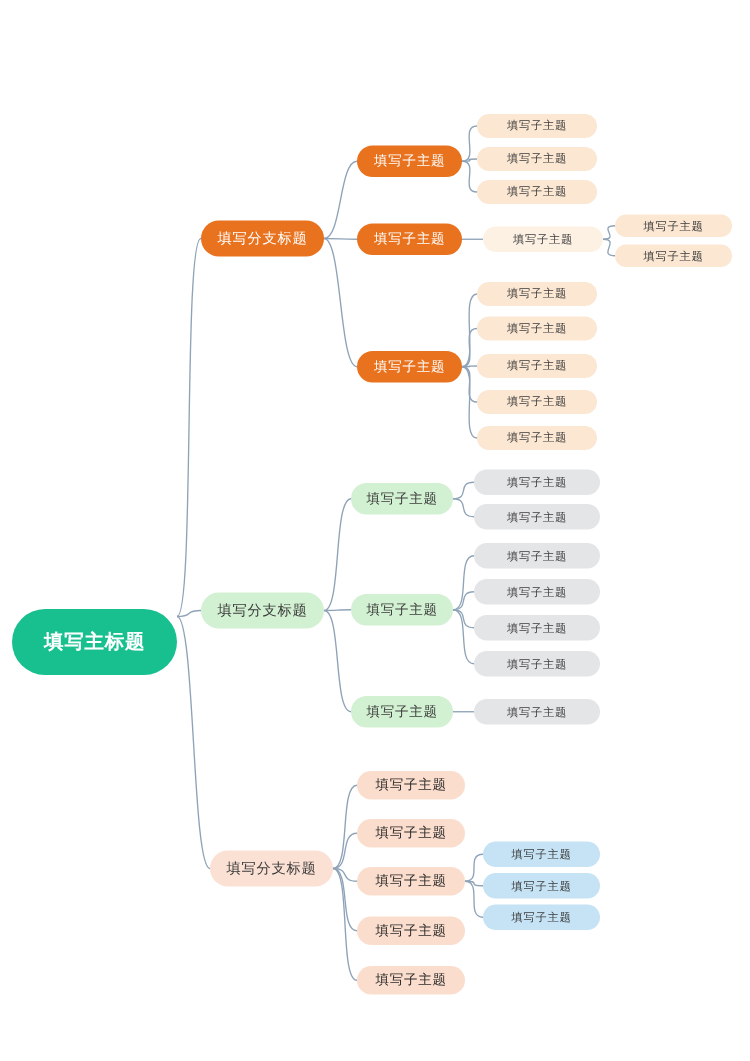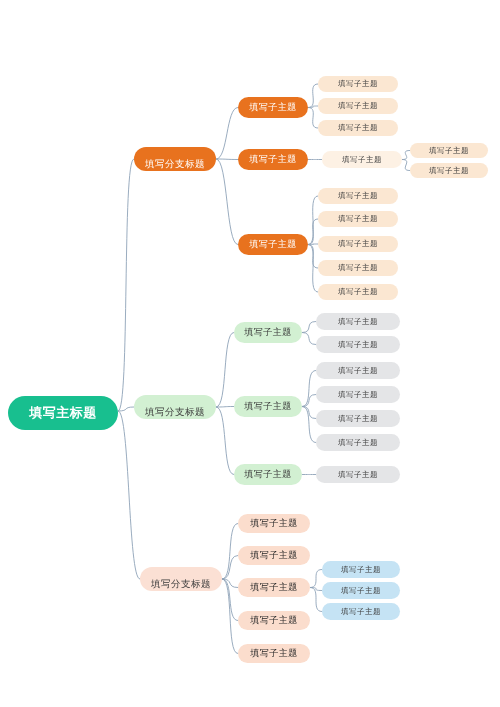--- a/index.html
+++ b/index.html
@@ -38,21 +38,20 @@
   }
   .node-root {
     color: #ffffff;
     font-weight: bold;
     font-size: 13px;
     background: #18bf8f;
   }
   .node-branch {
     font-size: 9.5px;
     color: #2a2a2a;
-    align-items: flex-end;
   }
   .node-branch-orange {
     background: #e8721e;
     color: #ffffff;
   }
   .node-branch-green {
     background: #d2f0d2;
     color: #3a3a3a;
   }
   .node-branch-pink {
@@ -126,21 +125,21 @@
       <path d="M 222 579 C 234 579, 226 523.5, 238 523.5" fill="none" stroke="#8fa3b8" stroke-width="0.9"></path>
       <path d="M 222 579 C 234 579, 226 555.5, 238 555.5" fill="none" stroke="#8fa3b8" stroke-width="0.9"></path>
       <path d="M 222 579 C 234 579, 226 587.5, 238 587.5" fill="none" stroke="#8fa3b8" stroke-width="0.9"></path>
       <path d="M 310 587.5 C 322 587.5, 310 569.5, 322 569.5" fill="none" stroke="#8fa3b8" stroke-width="0.9"></path>
       <path d="M 310 587.5 C 322 587.5, 310 590.5, 322 590.5" fill="none" stroke="#8fa3b8" stroke-width="0.9"></path>
       <path d="M 310 587.5 C 322 587.5, 310 611.5, 322 611.5" fill="none" stroke="#8fa3b8" stroke-width="0.9"></path>
       <path d="M 222 579 C 234 579, 226 620.5, 238 620.5" fill="none" stroke="#8fa3b8" stroke-width="0.9"></path>
       <path d="M 222 579 C 234 579, 226 653.5, 238 653.5" fill="none" stroke="#8fa3b8" stroke-width="0.9"></path>
     </svg>
   <div id="node-layer">
-      <div class="node node-root" style="left: 8px; top: 396px; width: 110px; height: 34px;">
+      <div class="node node-root" style="left: 8px; top: 406px; width: 110px; height: 44px;">
         <span>填写主标题</span>
       </div>
       <div class="node node-branch node-branch-orange" style="left: 134px; top: 147px; width: 82px; height: 24px;">
         <span>填写分支标题</span>
       </div>
       <div class="node node-sub node-sub-orange" style="left: 238px; top: 97px; width: 70px; height: 21px;">
         <span>填写子主题</span>
       </div>
       <div class="node node-leaf node-leaf-peach" style="left: 318px; top: 76px; width: 80px; height: 16px;">
         <span>填写子主题</span>

